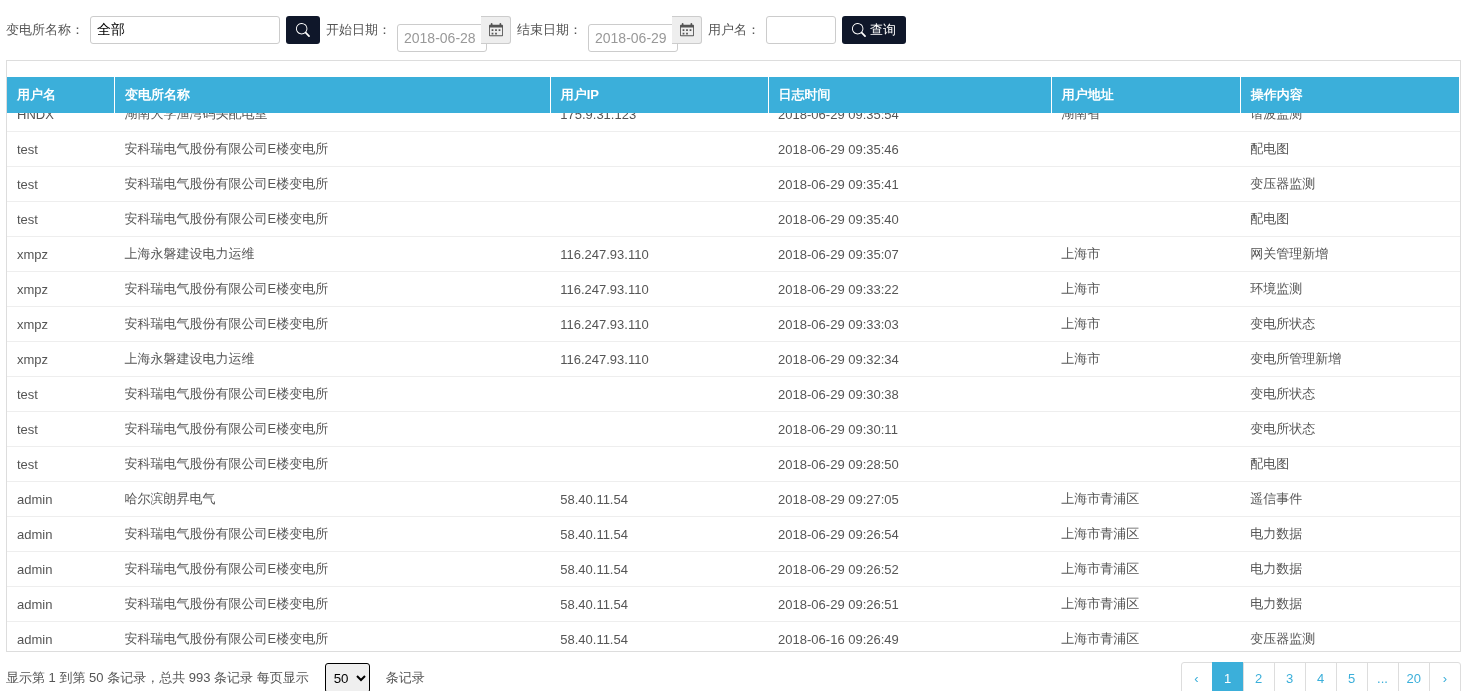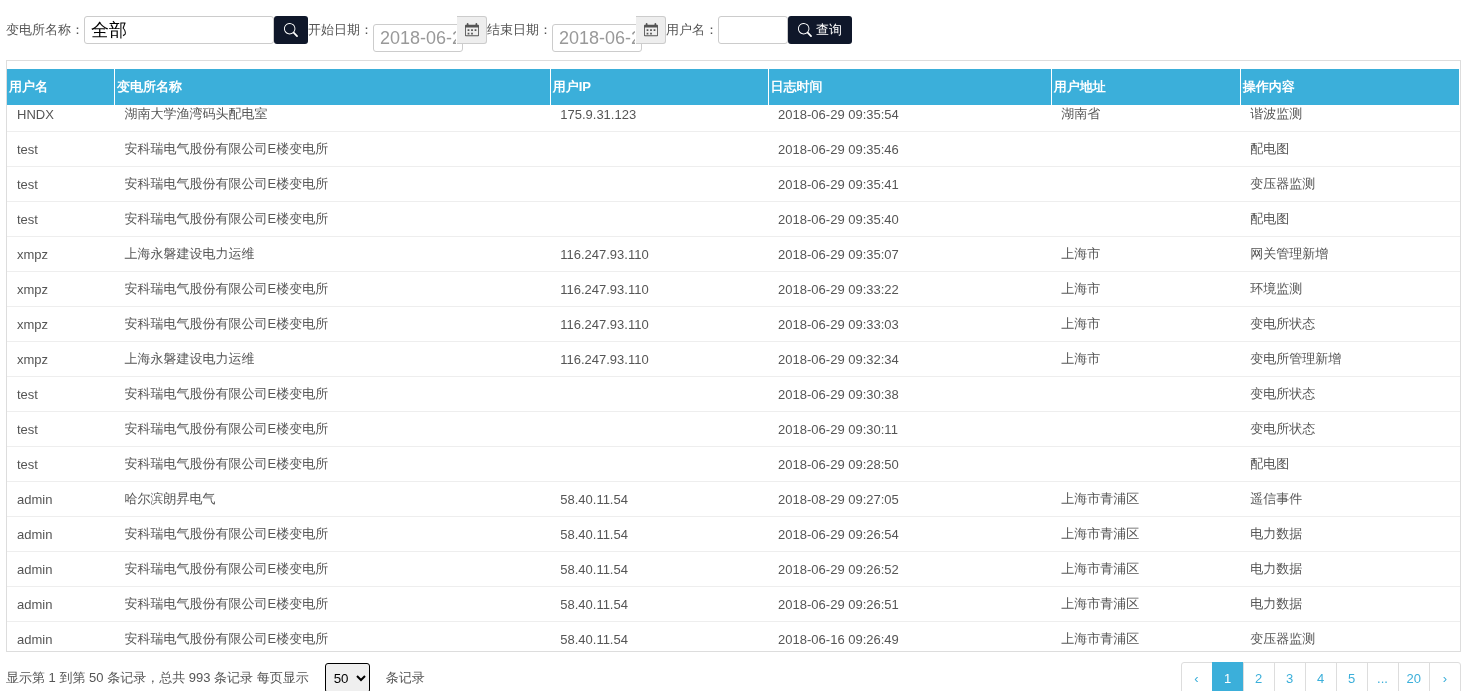--- a/index.html
+++ b/index.html
@@ -1,31 +1,31 @@
 <!DOCTYPE html>
 <html><head>
 <meta charset="utf-8">
 <style>
 * { box-sizing: border-box; margin: 0; padding: 0; }
 body { font-family: "Microsoft YaHei", Arial, sans-serif; font-size: 13px; color: #333; background: #fff; }
-.filter-bar { padding: 8px 6px; display: flex; align-items: center; flex-wrap: wrap; }
+.filter-bar { padding: 8px 6px; display: flex; align-items: center; gap: 6px; flex-wrap: wrap; }
 .filter-bar label { color: #555; }
-.filter-bar input[type="text"] { border: 1px solid #ccc; border-radius: 3px; padding: 4px 6px; height: 28px; font-size: 18px; }
+.filter-bar input[type="text"] { border: 1px solid #ccc; border-radius: 3px; padding: 4px 6px; height: 28px; font-size: 14px; }
 .station-input { width: 190px; }
 .date-input { width: 90px; color: #999; }
 .user-input { width: 70px; }
 .btn { background: #0f172a; color: #fff; border: none; border-radius: 3px; padding: 0 10px; height: 28px; cursor: pointer; display: inline-flex; align-items: center; gap: 4px; font-size: 13px; }
 .cal-btn { background: #eee; border: 1px solid #ccc; border-left: none; border-radius: 0 3px 3px 0; width: 30px; height: 28px; display: inline-flex; align-items: center; justify-content: center; cursor: pointer; margin-left: -6px; }
 .date-group { display: inline-flex; align-items: center; }
 .date-group input { border-radius: 3px 0 0 3px; margin-top: 16px; }
 svg { display: block; }
 .table-container { border: 1px solid #ddd; margin: 0 6px; position: relative; }
 .table-scroll { max-height: 590px; overflow-y: auto; }
 table { width: 100%; border-collapse: collapse; table-layout: fixed; }
-thead th { background: #3bafda; color: #fff; text-align: left; padding: 9px 2px; font-weight: bold; border-right: 1px solid rgba(255,255,255,0.3); position: sticky; top: 8px; }
+thead th { background: #3bafda; color: #fff; text-align: left; padding: 9px 10px; font-weight: bold; border-right: 1px solid rgba(255,255,255,0.3); position: sticky; top: 16px; }
 tbody td { padding: 8px 10px; border-bottom: 1px solid #eee; color: #555; white-space: nowrap; overflow: hidden; text-overflow: ellipsis; }
 .footer { display: flex; justify-content: space-between; align-items: center; padding: 10px 6px; font-size: 13px; color: #555; }
 .footer-left { display: flex; align-items: center; gap: 12px; }
 .page-size-select { border: 1px solid #000000; border-radius: 3px; padding: 4px 4px; height: 30px; margin: 0 4px; }
 .pagination { display: flex; gap: 0; }
 .pagination li { list-style: none; }
 .pagination a { display: inline-flex; align-items: center; justify-content: center; min-width: 32px; height: 32px; border: 1px solid #ddd; margin-left: -1px; color: #3bafda; text-decoration: none; padding: 0 8px; background: #fff; }
 .pagination li.active a { background: #3bafda; color: #fff; border-color: #3bafda; }
 .pagination li:first-child a { border-radius: 3px 0 0 3px; }
 .pagination li:last-child a { border-radius: 0 3px 3px 0; }

